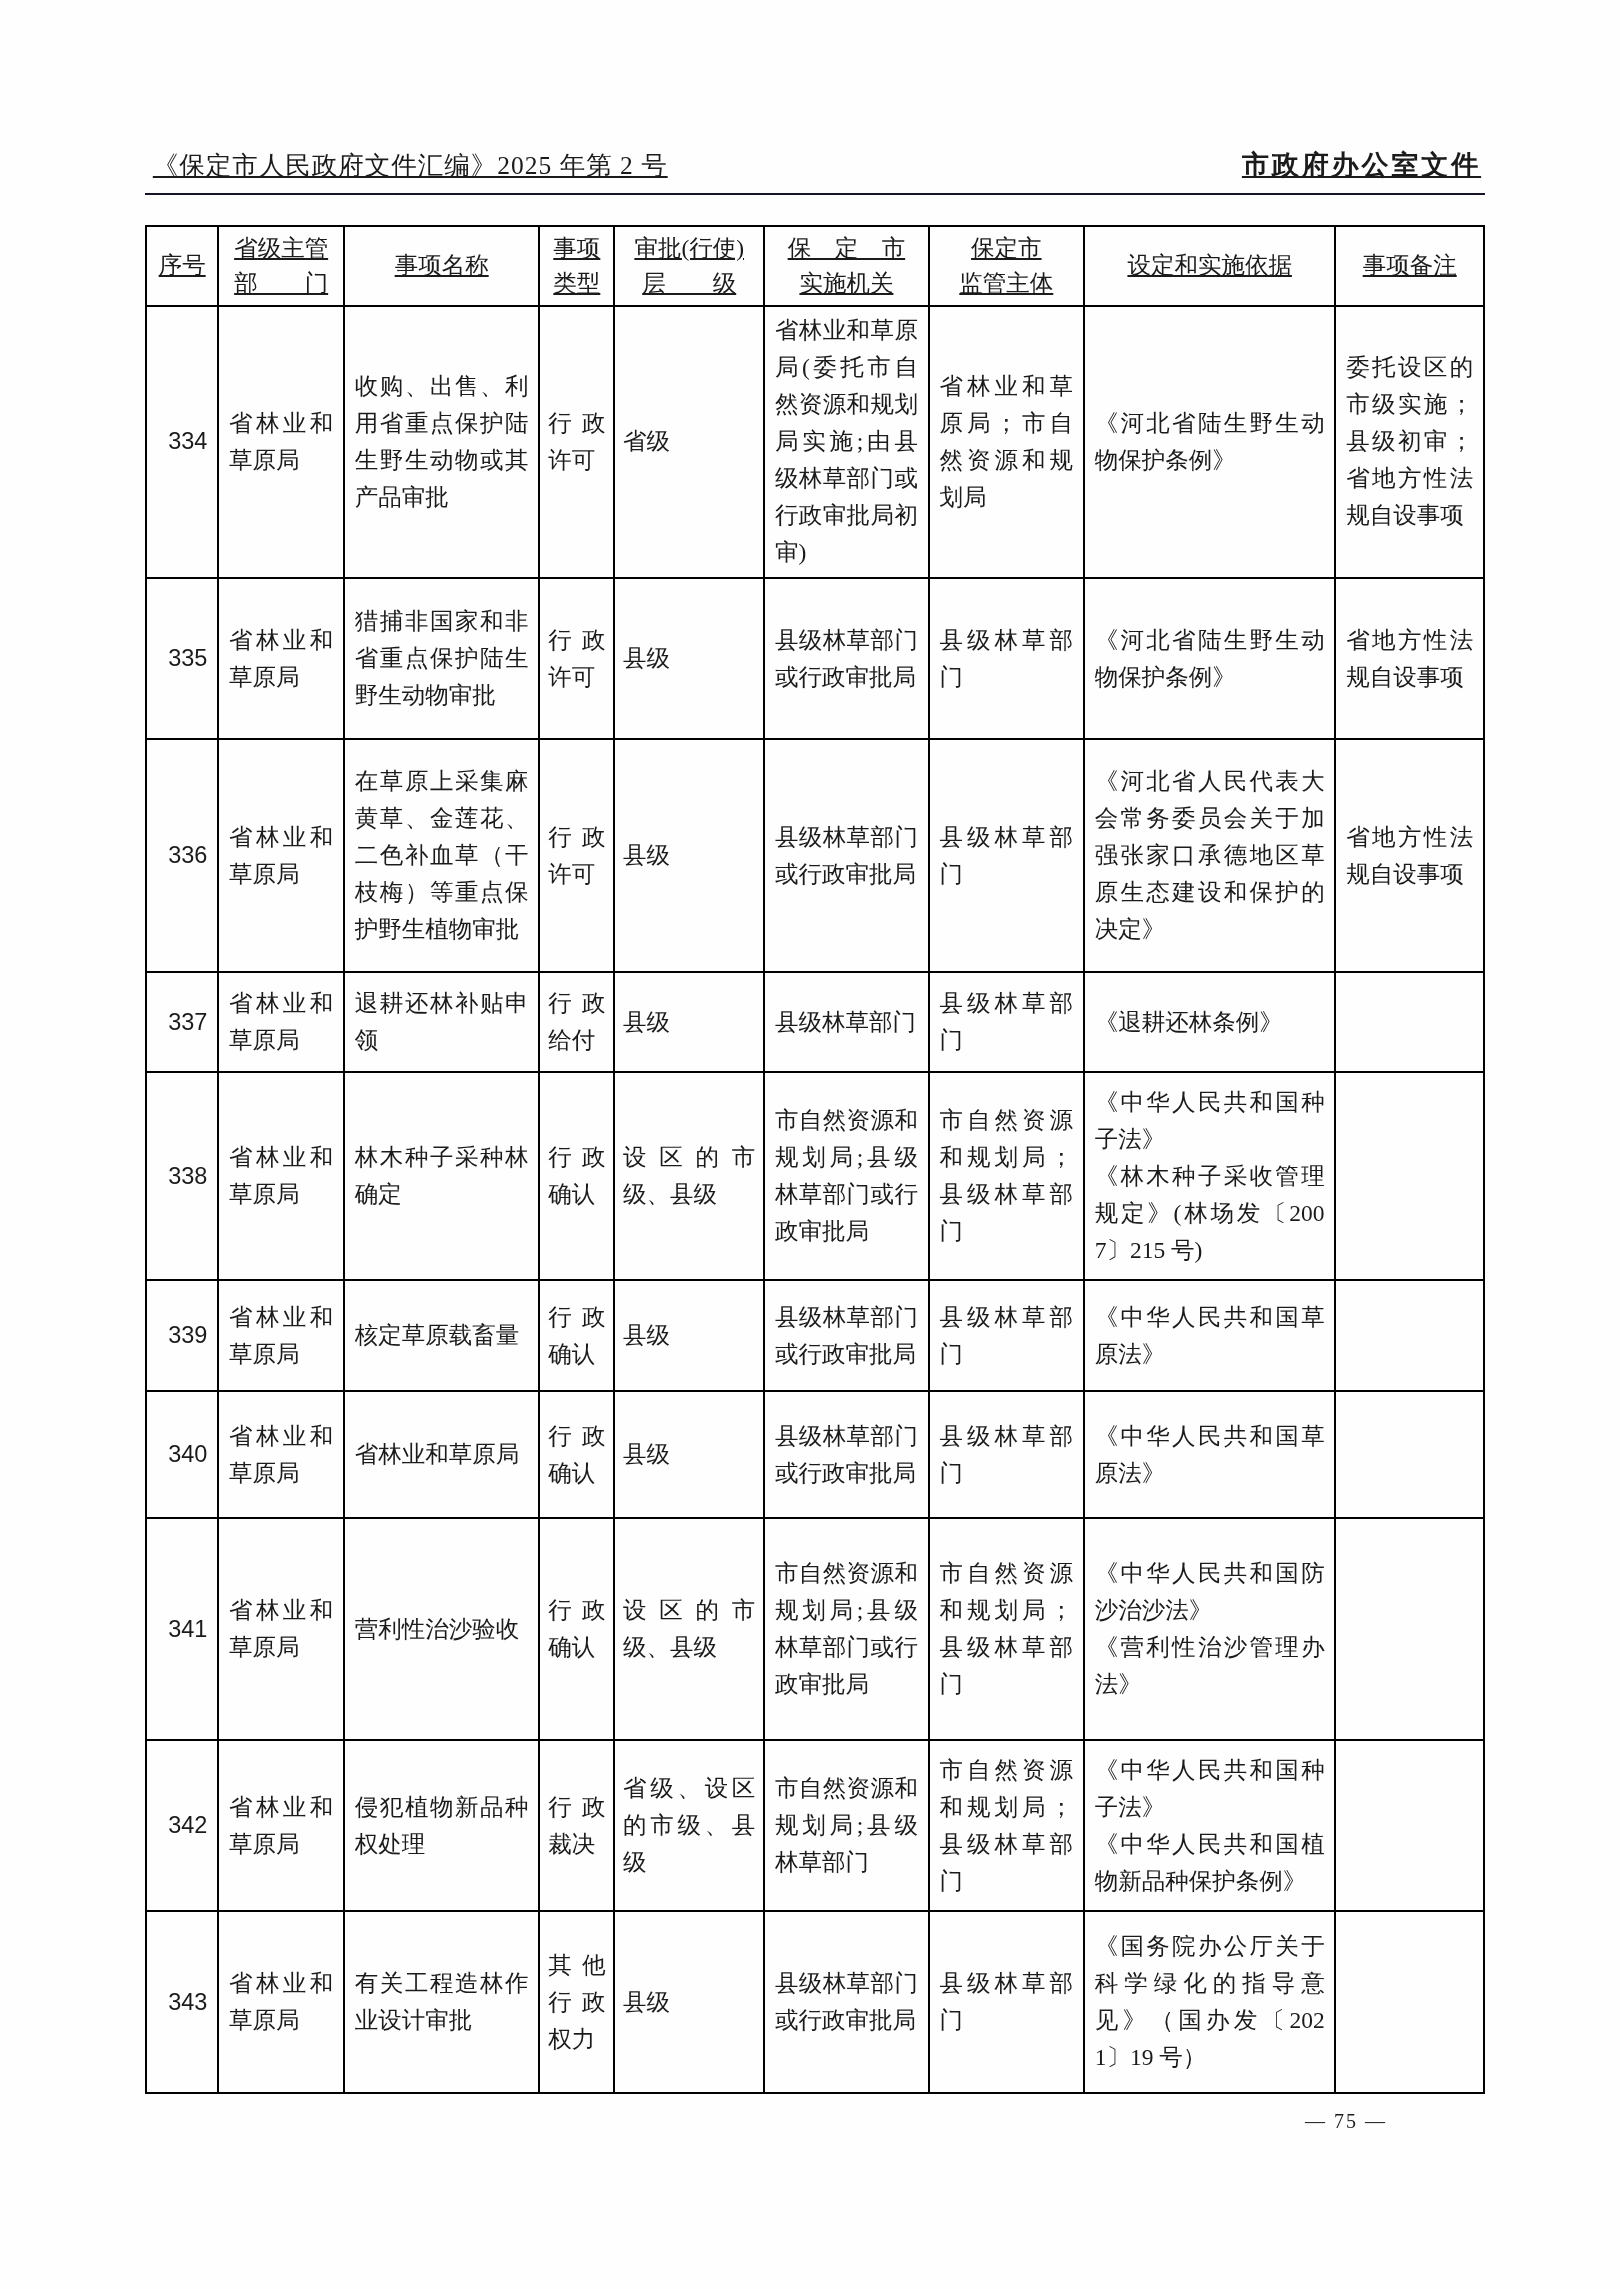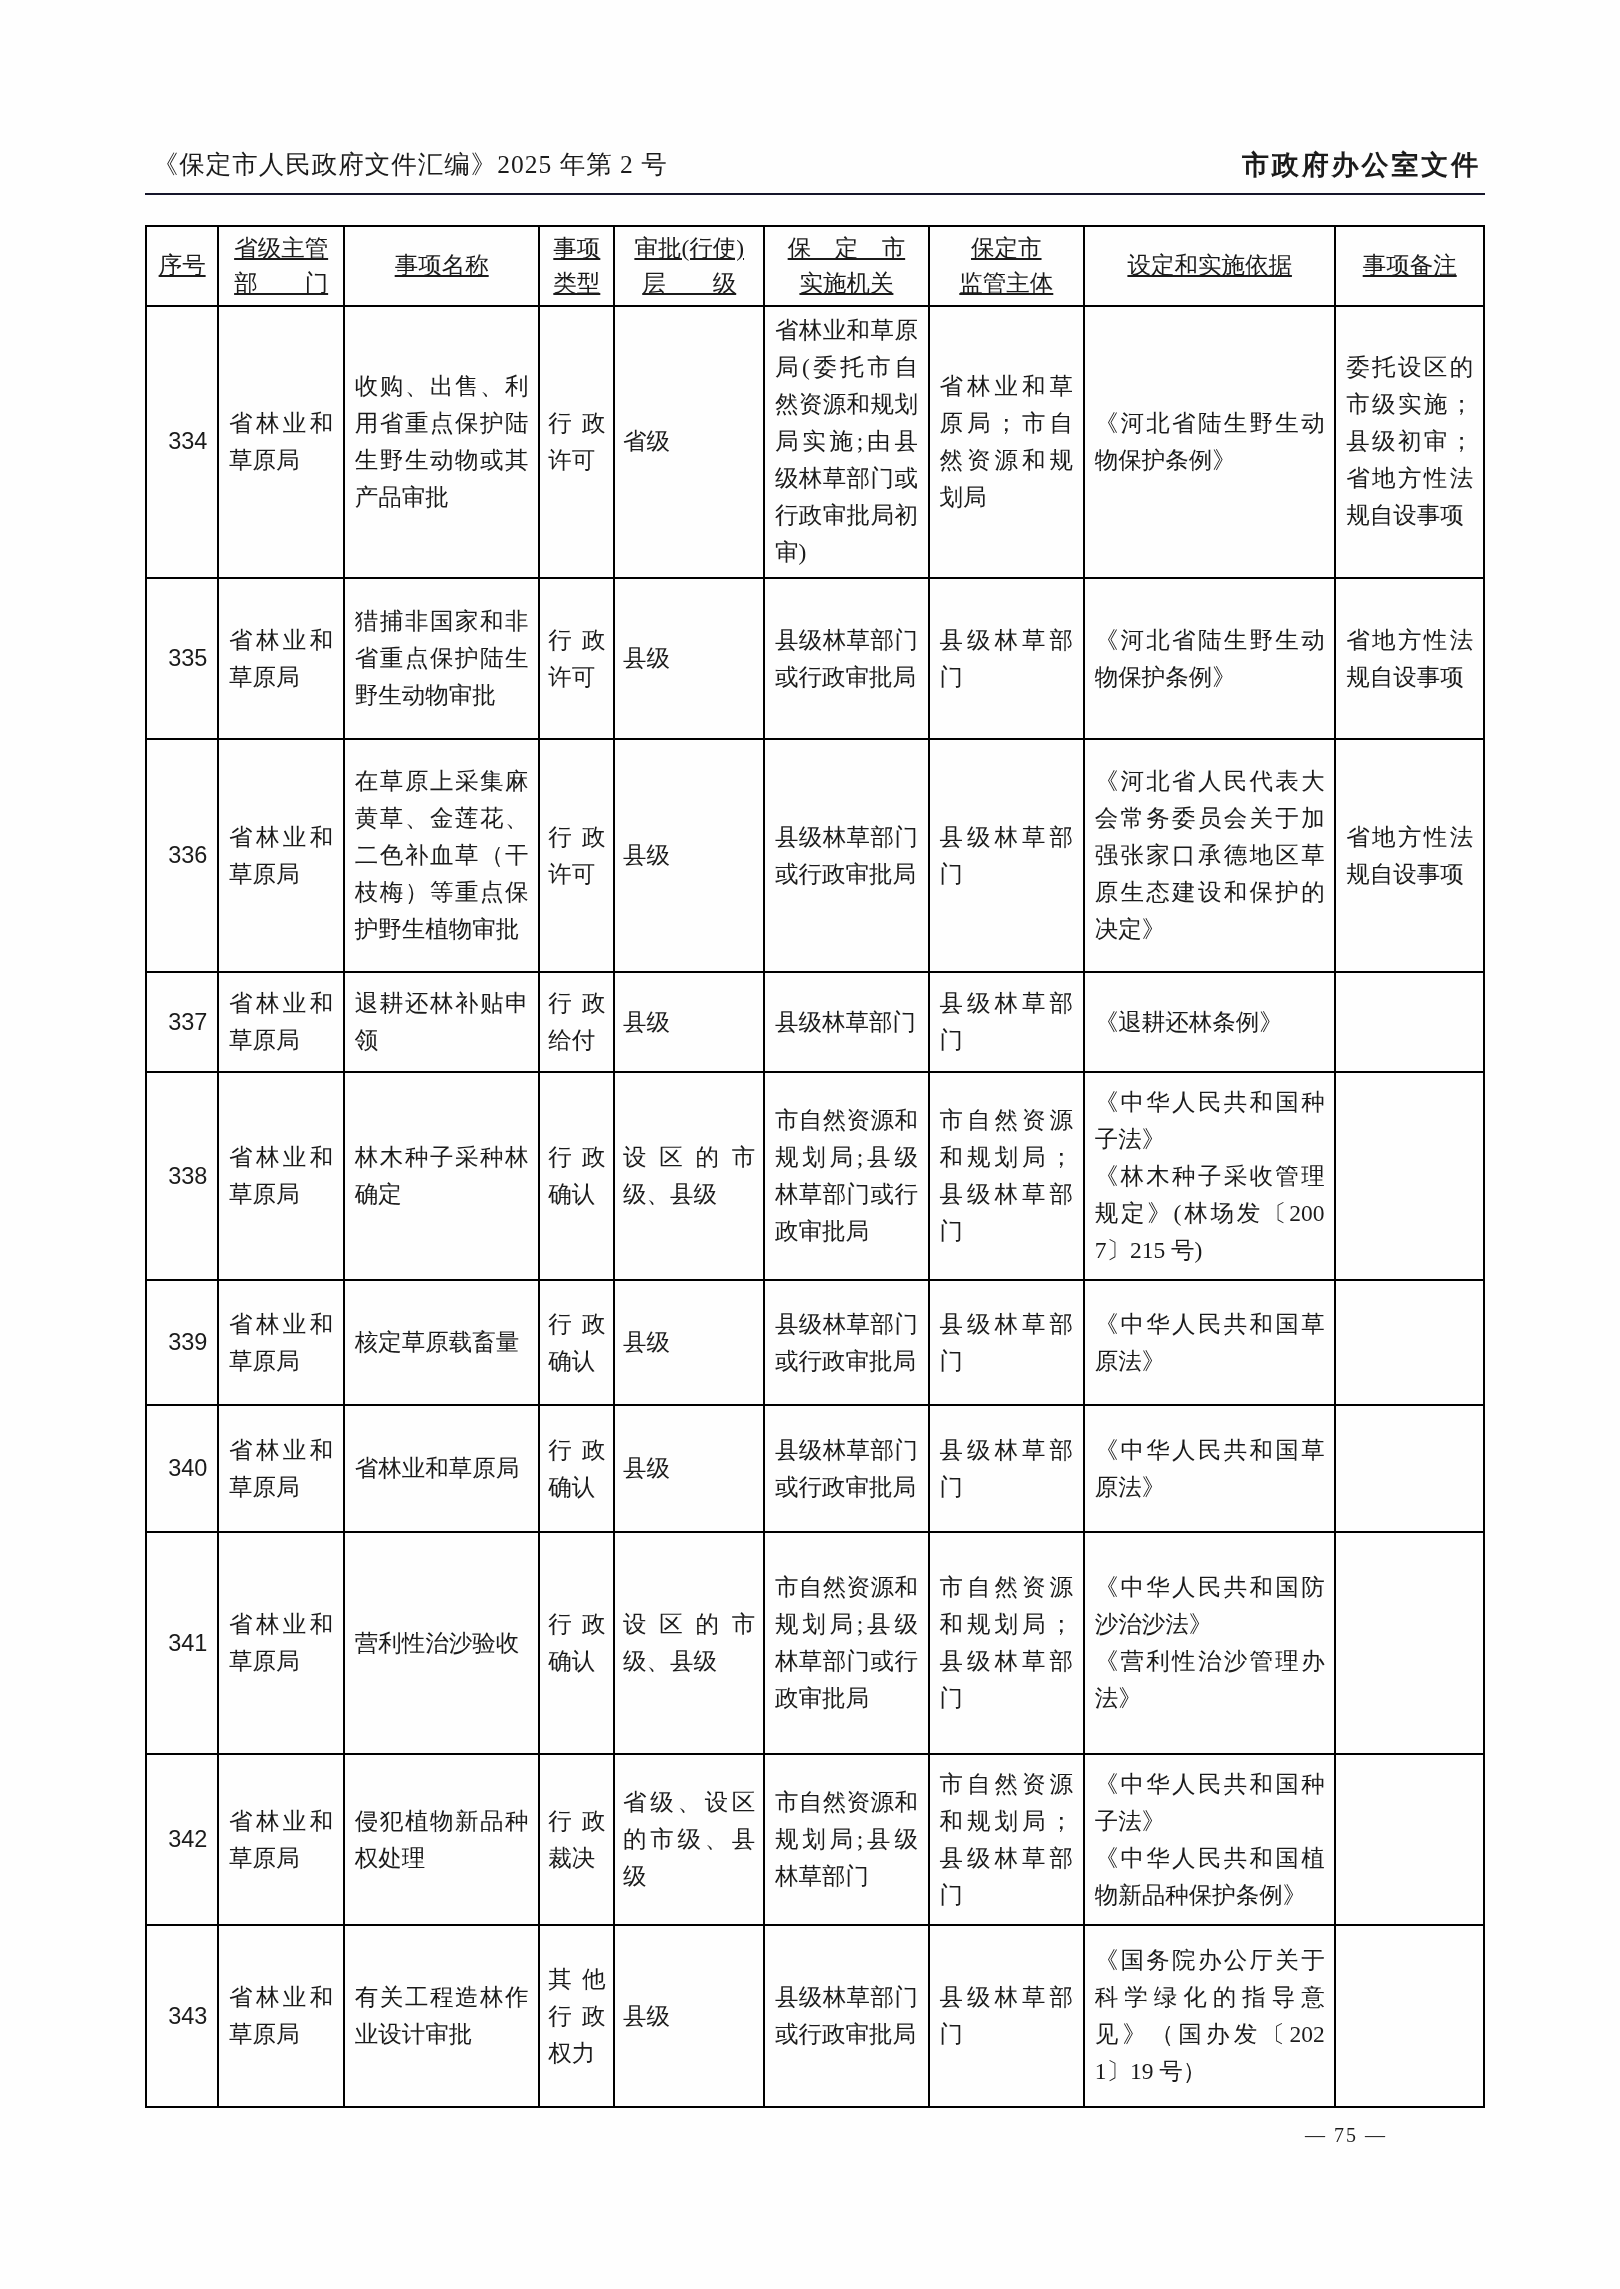--- a/index.html
+++ b/index.html
@@ -13,23 +13,24 @@
     box-sizing:border-box;
     overflow:hidden;
   }
   .content{
     position:absolute;
     left:145px; right:135px; top:147px;
   }
   .page-header{
     display:flex;
     justify-content:space-between;
-    align-items:flex-start;
+    align-items:center;
     border-bottom:2.9px solid #15152a;
     padding:0 3.9px 9.8px 7.8px;
+    text-decoration:underline;
   }
   .header-left{ font-size:25.5px; letter-spacing:1px; }
   .header-right{ font-size:27px; font-weight:bold; letter-spacing:2.9px; }
   table.doc-table{
     margin-top:30px;
     width:100%;
     table-layout:fixed;
     border-collapse:collapse;
     border:2.9px solid #000;
   }
@@ -53,21 +54,21 @@
   
   col.c-num{width:5.4%;} col.c-dept{width:9.4%;} col.c-name{width:14.6%;}
   col.c-type{width:5.6%;} col.c-level{width:11.2%;} col.c-implementer{width:12.3%;}
   col.c-supervisor{width:11.6%;} col.c-basis{width:18.8%;} col.c-remark{width:11.1%;}
   
   tbody tr:nth-child(1){height:263px;}
   tbody tr:nth-child(2){height:161px;}
   tbody tr:nth-child(3){height:233px;}
   tbody tr:nth-child(4){height:100px;}
   tbody tr:nth-child(5){height:208px;}
-  tbody tr:nth-child(6){height:125px;}
+  tbody tr:nth-child(6){height:111px;}
   tbody tr:nth-child(7){height:127px;margin-top:26px;}
   tbody tr:nth-child(8){height:222px;}
   tbody tr:nth-child(9){height:171px;}
   tbody tr:nth-child(10){height:182px;}
   .page-footer{
     margin-top:15.7px;
     text-align:right;
     padding-right:98px;
     font-size:20px;
     letter-spacing:2px;

